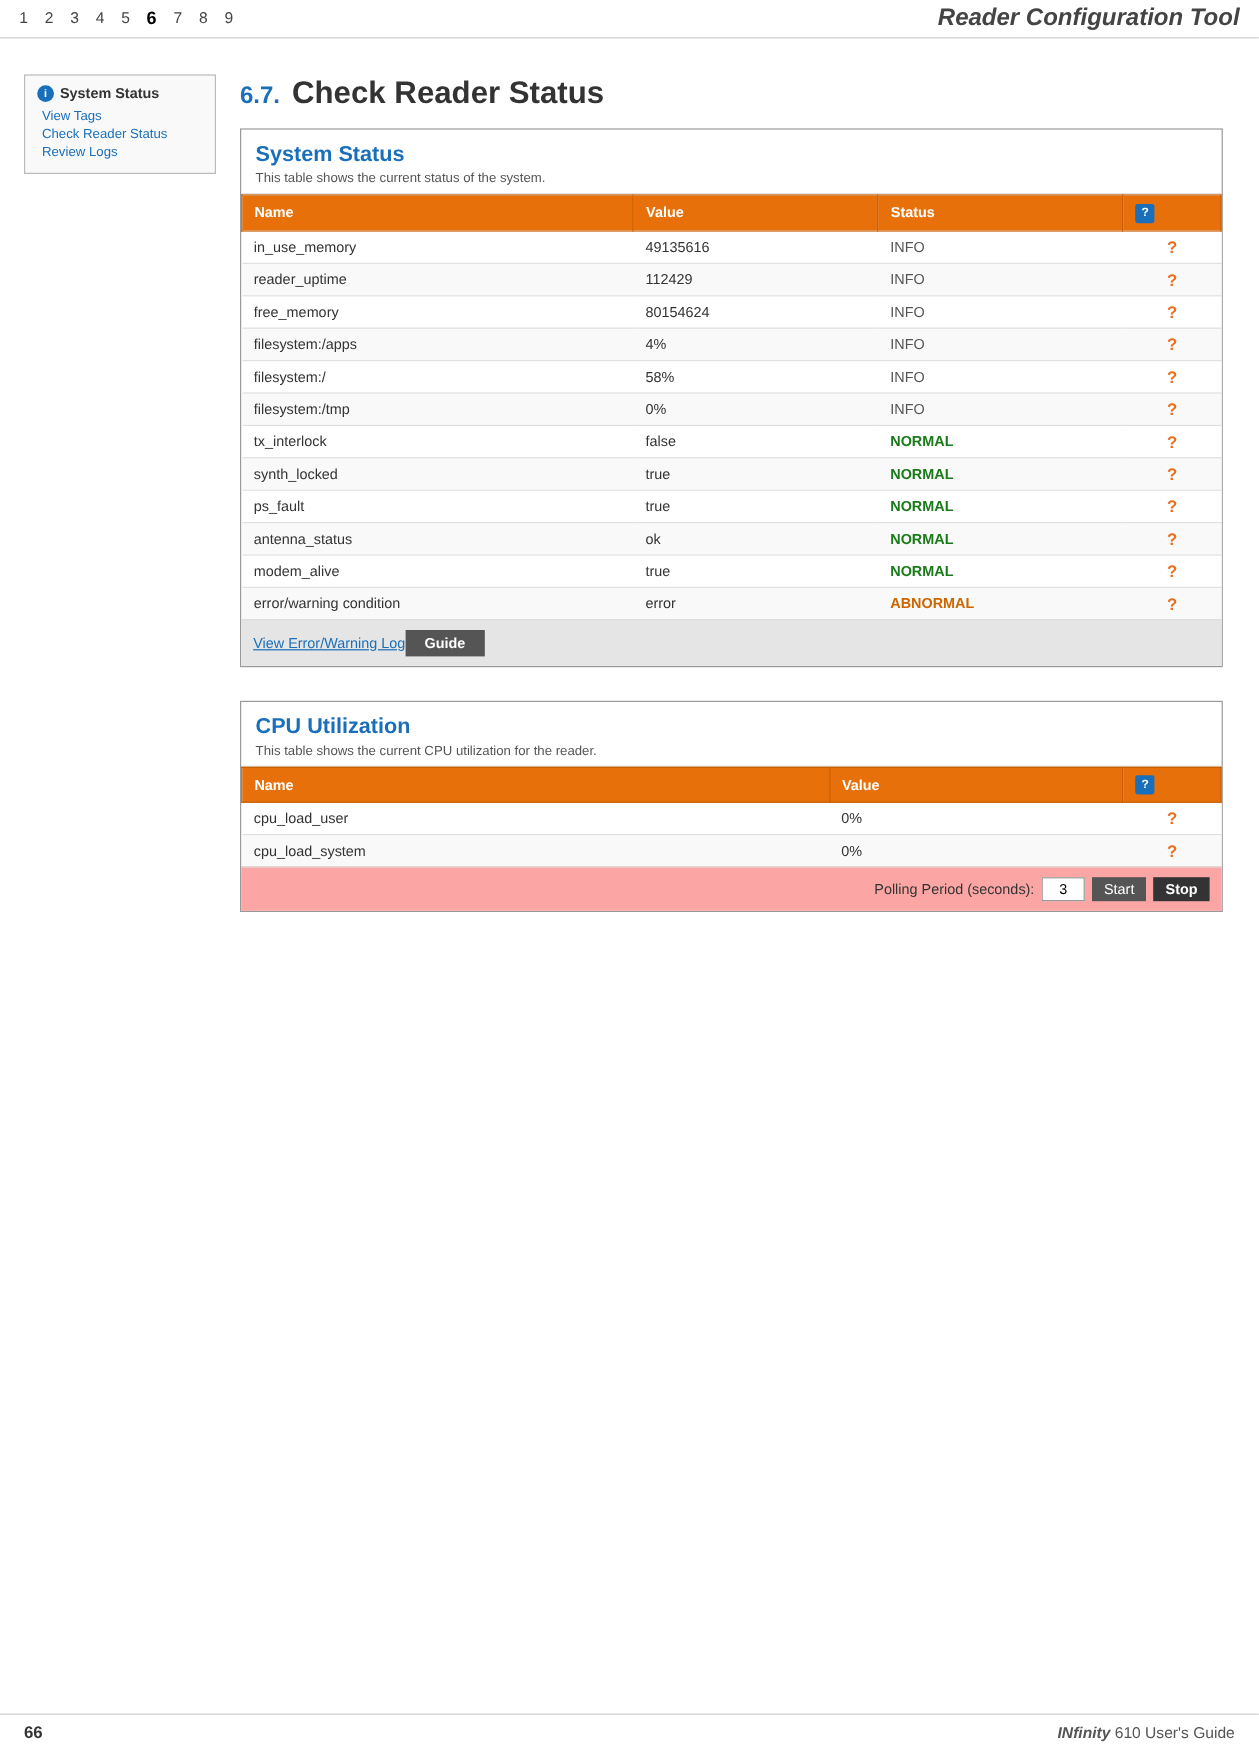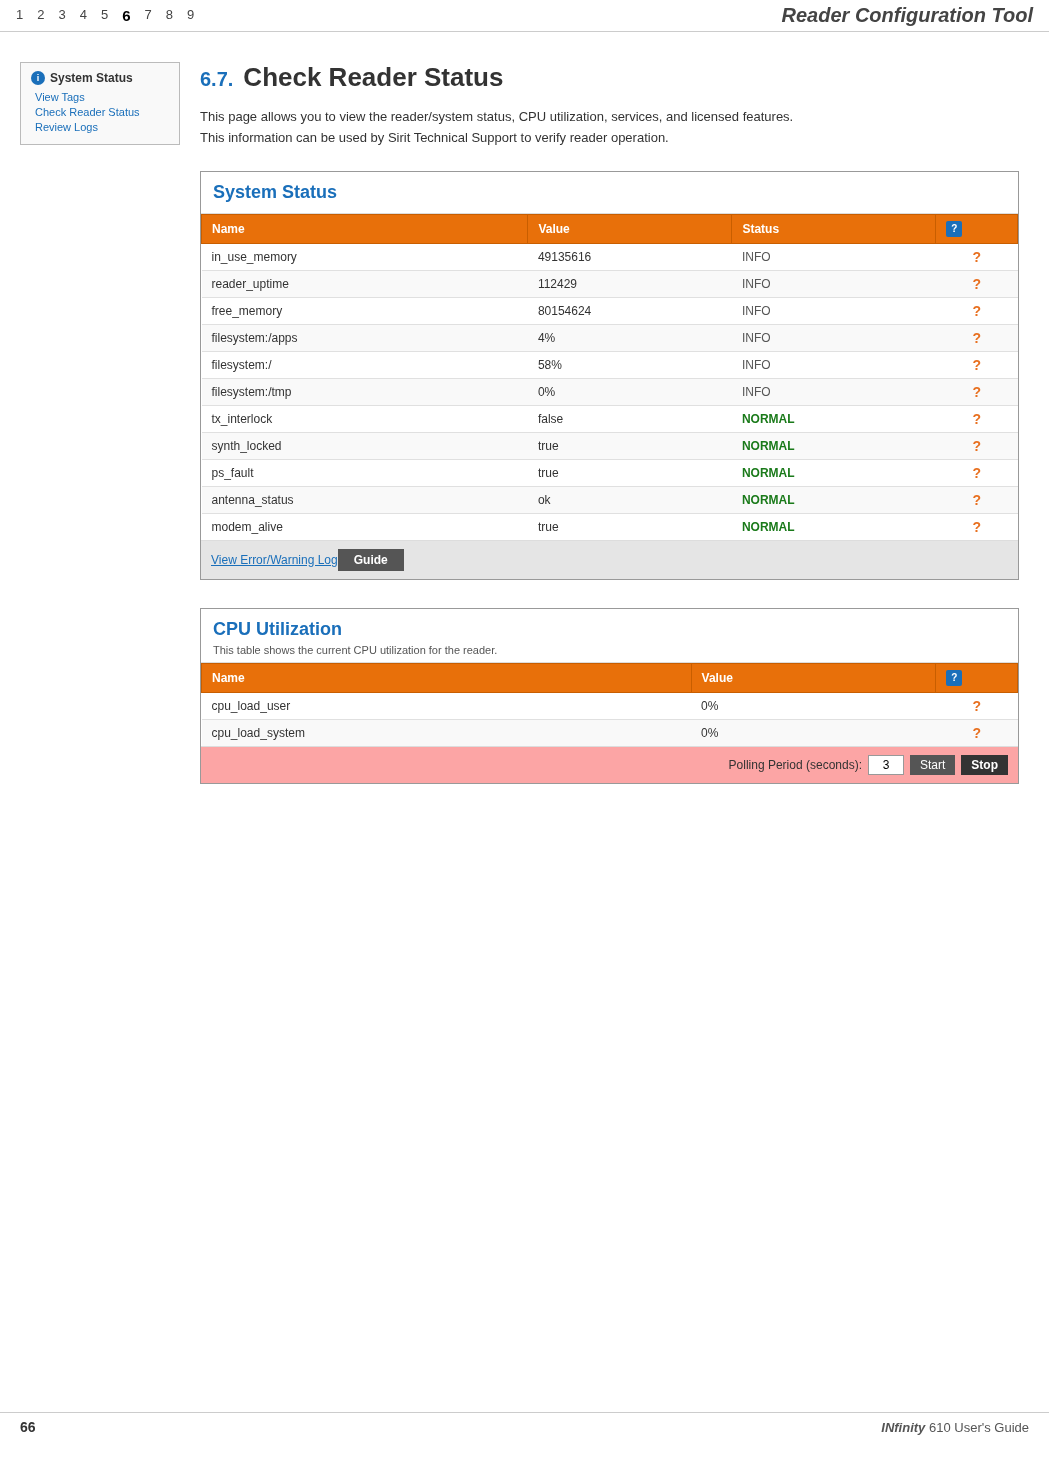--- a/index.html
+++ b/index.html
@@ -264,21 +264,21 @@
       border: none;
       padding: 3px 10px;
       font-size: 12px;
       cursor: pointer;
       font-weight: bold;
     }
 
     
     .bottom-bar {
       position: absolute;
-      bottom: 16px;
+      bottom: 0;
       left: 0;
       right: 0;
       display: flex;
       justify-content: space-between;
       align-items: center;
       padding: 6px 20px;
       border-top: 1px solid #ccc;
     }
     .page-num {
       font-weight: bold;
@@ -334,25 +334,25 @@
     </div>
   </div>
 
   <div class="content">
 
     <div class="section-heading">
       <span class="section-num">6.7.</span>
       <span class="section-title">Check Reader Status</span>
     </div>
 
-    <p class="section-desc">This page allows you to view the reader/system status, CPU utilization, services, and licensed features. This information can be used by Sirit Technical Support to verify reader operation.</p>
 
     <div class="table-container">
       <div class="table-header-section">
         <div class="table-title">System Status</div>
+        <div class="table-desc">This table shows the current status of the system.</div>
       </div>
       <table class="data-table">
         <thead>
           <tr>
             <th class="col-name">Name</th>
             <th class="col-value">Value</th>
             <th class="col-status">Status</th>
             <th class="th-help">
               <span class="help-icon">?</span>
             </th>
@@ -436,20 +436,28 @@
     <td>ok</td>
     <td><span class="status-normal">NORMAL</span></td>
     <td class="td-help">
       <span class="help-icon" style="color:#e87020; background:none; font-size:14px; font-weight:bold;">?</span>
     </td>
   </tr>
             <tr>
     <td>modem_alive</td>
     <td>true</td>
     <td><span class="status-normal">NORMAL</span></td>
+    <td class="td-help">
+      <span class="help-icon" style="color:#e87020; background:none; font-size:14px; font-weight:bold;">?</span>
+    </td>
+  </tr>
+            <tr>
+    <td>error/warning condition</td>
+    <td>error</td>
+    <td><span class="status-abnormal">ABNORMAL</span></td>
     <td class="td-help">
       <span class="help-icon" style="color:#e87020; background:none; font-size:14px; font-weight:bold;">?</span>
     </td>
   </tr>
           </tbody>
       </table>
       <div class="table-footer">
         <a href="#" class="view-log-link">View Error/Warning Log</a>
         <button class="btn-clear">Guide</button>
       </div>

